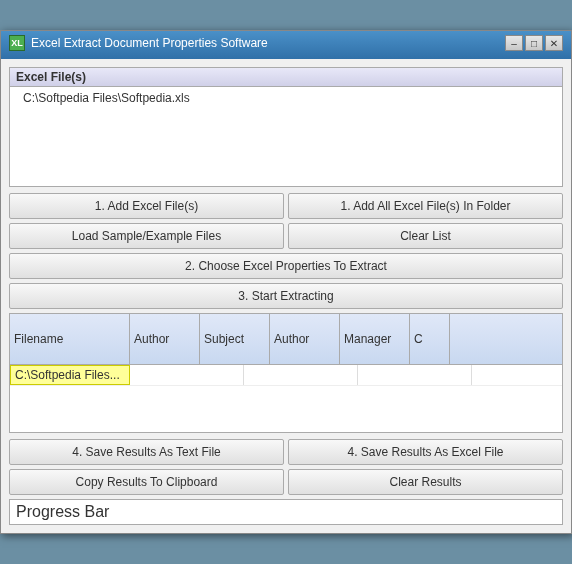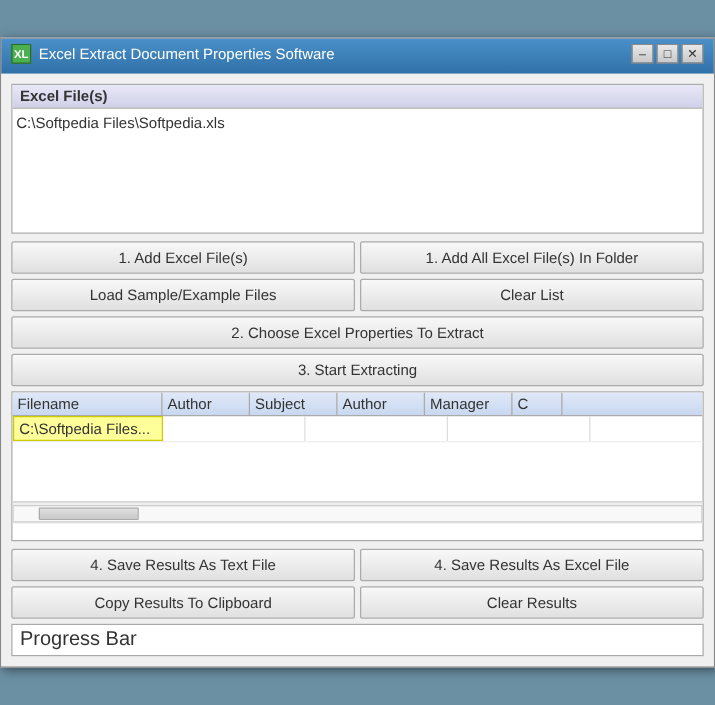--- a/index.html
+++ b/index.html
@@ -93,21 +93,21 @@
     .file-list-header {
       background: linear-gradient(to bottom, #e8e8f8, #d0d0e8);
       border-bottom: 1px solid #aaa;
       padding: 2px 6px;
       font-weight: bold;
       font-size: 12px;
       color: #333;
     }
 
     .file-list-body {
-      padding: 4px 3px;
+      padding: 4px 13px;
       font-size: 12px;
       color: #333;
     }
 
     .btn-row {
       display: flex;
       gap: 4px;
       margin-bottom: 4px;
       justify-content: center;
     }
@@ -147,21 +147,21 @@
     }
 
     .results-header {
       display: grid;
       grid-template-columns: 120px 70px 70px 70px 70px 40px;
       background: linear-gradient(to bottom, #e0e8f8, #c8d8f0);
       border-bottom: 1px solid #aaa;
     }
 
     .results-header-cell {
-      padding: 2px 4px;
+      padding: 18px 4px;
       border-right: 1px solid #aaa;
       font-size: 12px;
       color: #333;
       font-weight: normal;
     }
 
     .results-body {
       height: calc(100% - 50px);
       overflow-y: auto;
     }

